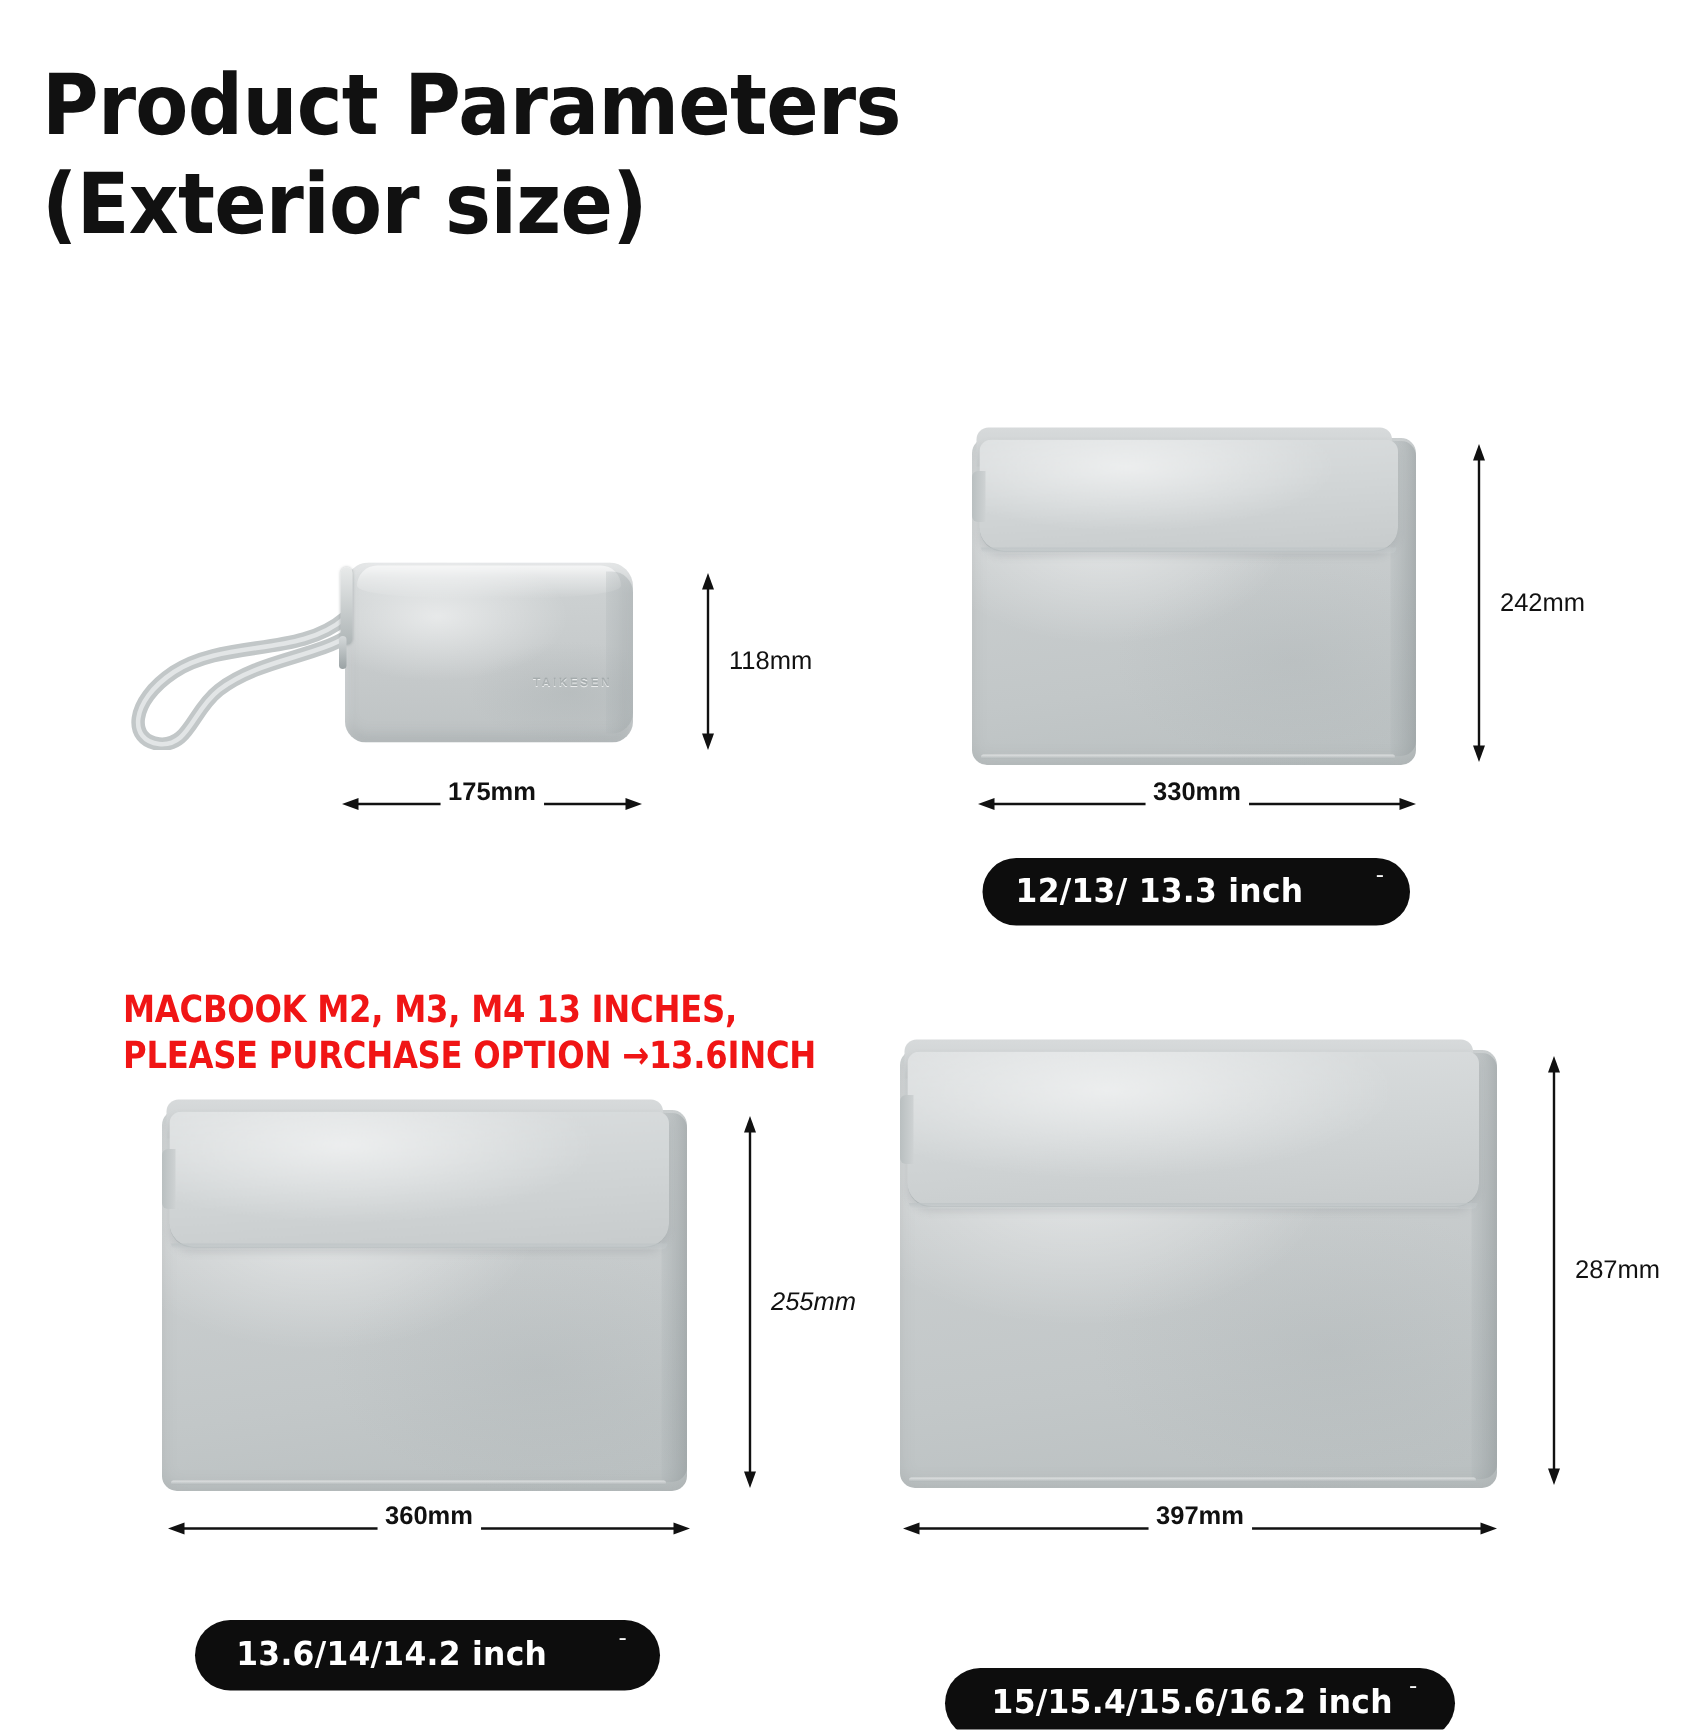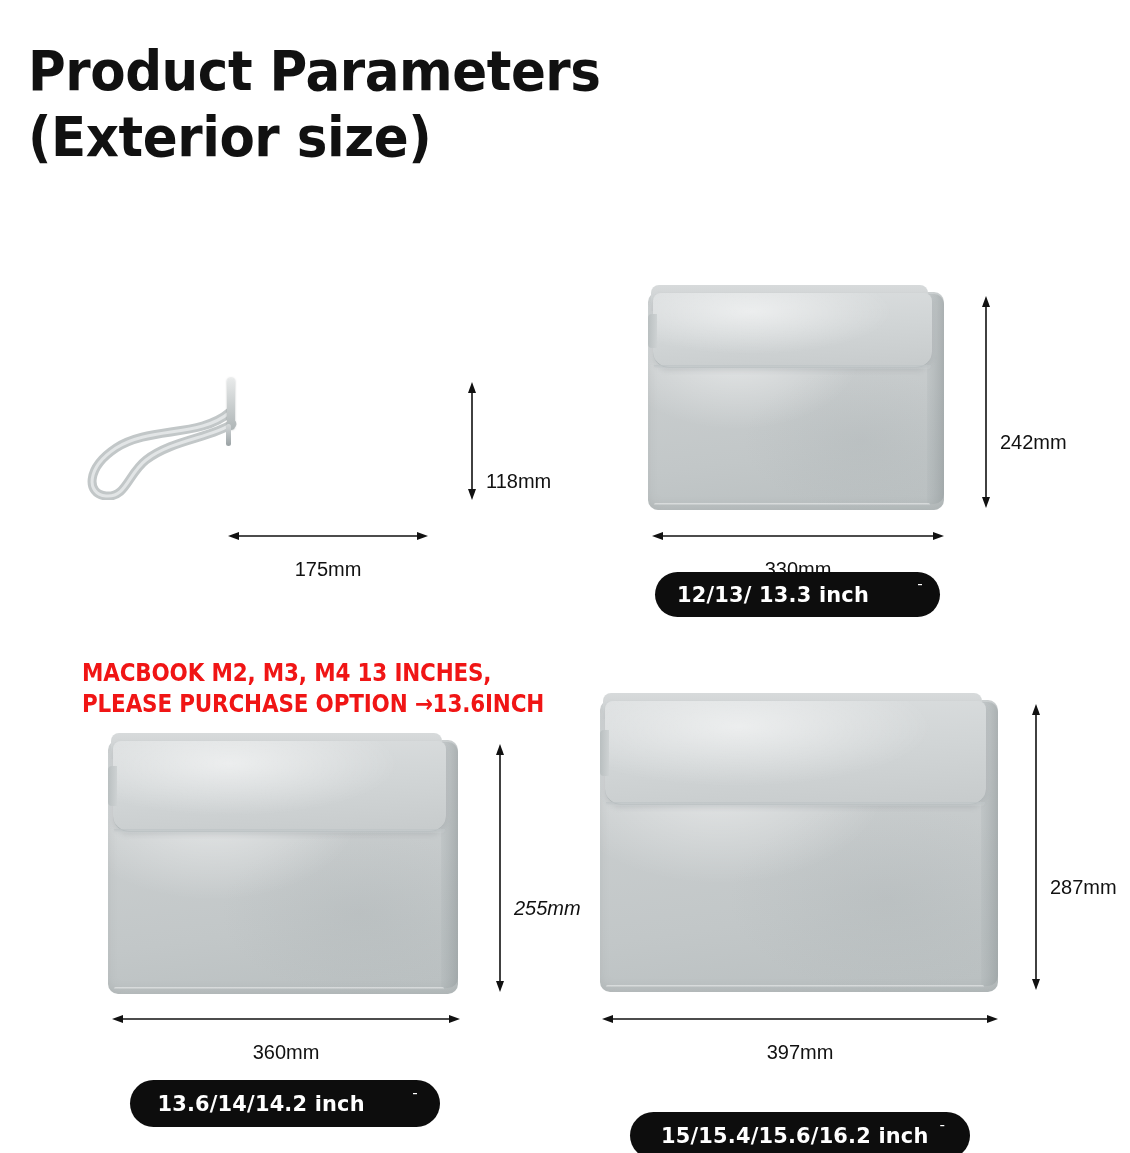--- a/index.html
+++ b/index.html
@@ -150,28 +150,27 @@
     border-radius: 3px;
     background: linear-gradient(180deg, rgba(255,255,255,0.55), rgba(160,168,170,0.35));
   }
 
   
   .dim { position: absolute; }
   .dim svg { display: block; overflow: visible; }
   .dim-label {
     position: absolute;
     font-family: "Liberation Sans", sans-serif;
-    font-size: 20px;
+    font-size: 17px;
     color: #111111;
     white-space: nowrap;
     background: #ffffff;
     padding: 0 5px;
-    margin-top: 40px;
-  }
-  .dim-h .dim-label { top: -12px; left: 50%; transform: translateX(-50%); }
+  }
+  .dim-h .dim-label { top: -12px; left: 50%; transform: translateX(-50%); font-weight: bold; }
   .dim-v .dim-label { left: 100%; top: 50%; transform: translateY(-50%); margin-left: 4px; padding: 3px 0 3px 4px; }
 
   
   .badge {
     position: absolute;
     display: flex;
     align-items: center;
     justify-content: center;
     background: #0d0d0d;
     border-radius: 28px;
@@ -212,20 +211,25 @@
 <div class="title-block">
   <div class="title-line">Product Parameters</div>
   <div class="title-line">(Exterior size)</div>
 </div>
 
 <div class="item pouch-wrap">
   <svg class="pouch-strap" viewBox="0 0 158 92">
     <path d="M150 4 C120 30 70 18 36 40 C6 60 6 86 26 88 C46 90 48 66 66 52 C92 32 130 30 152 16" fill="none" stroke="#c2c7c8" stroke-width="9" stroke-linecap="round"></path>
     <path d="M150 4 C120 30 70 18 36 40 C6 60 6 86 26 88 C46 90 48 66 66 52 C92 32 130 30 152 16" fill="none" stroke="#e2e5e6" stroke-width="3" stroke-linecap="round"></path>
   </svg>
+  <div class="pouch-body">
+    <div class="pouch-top-highlight"></div>
+    <div class="pouch-right-panel"></div>
+    <div class="pouch-logo">TAIKESEN</div>
+  </div>
   <div class="pouch-zipper"></div>
   <div class="pouch-zip-pull"></div>
 </div>
 
 <div class="dim dim-h" style="left:228px; top:530px; width:200px;">
   <svg width="200" height="12" viewBox="0 0 200 12">
     <line x1="6" y1="6" x2="194" y2="6" stroke="#111" stroke-width="1.6"></line>
     <polygon points="0,6 11,2 11,10" fill="#111"></polygon>
     <polygon points="200,6 189,2 189,10" fill="#111"></polygon>
   </svg>

